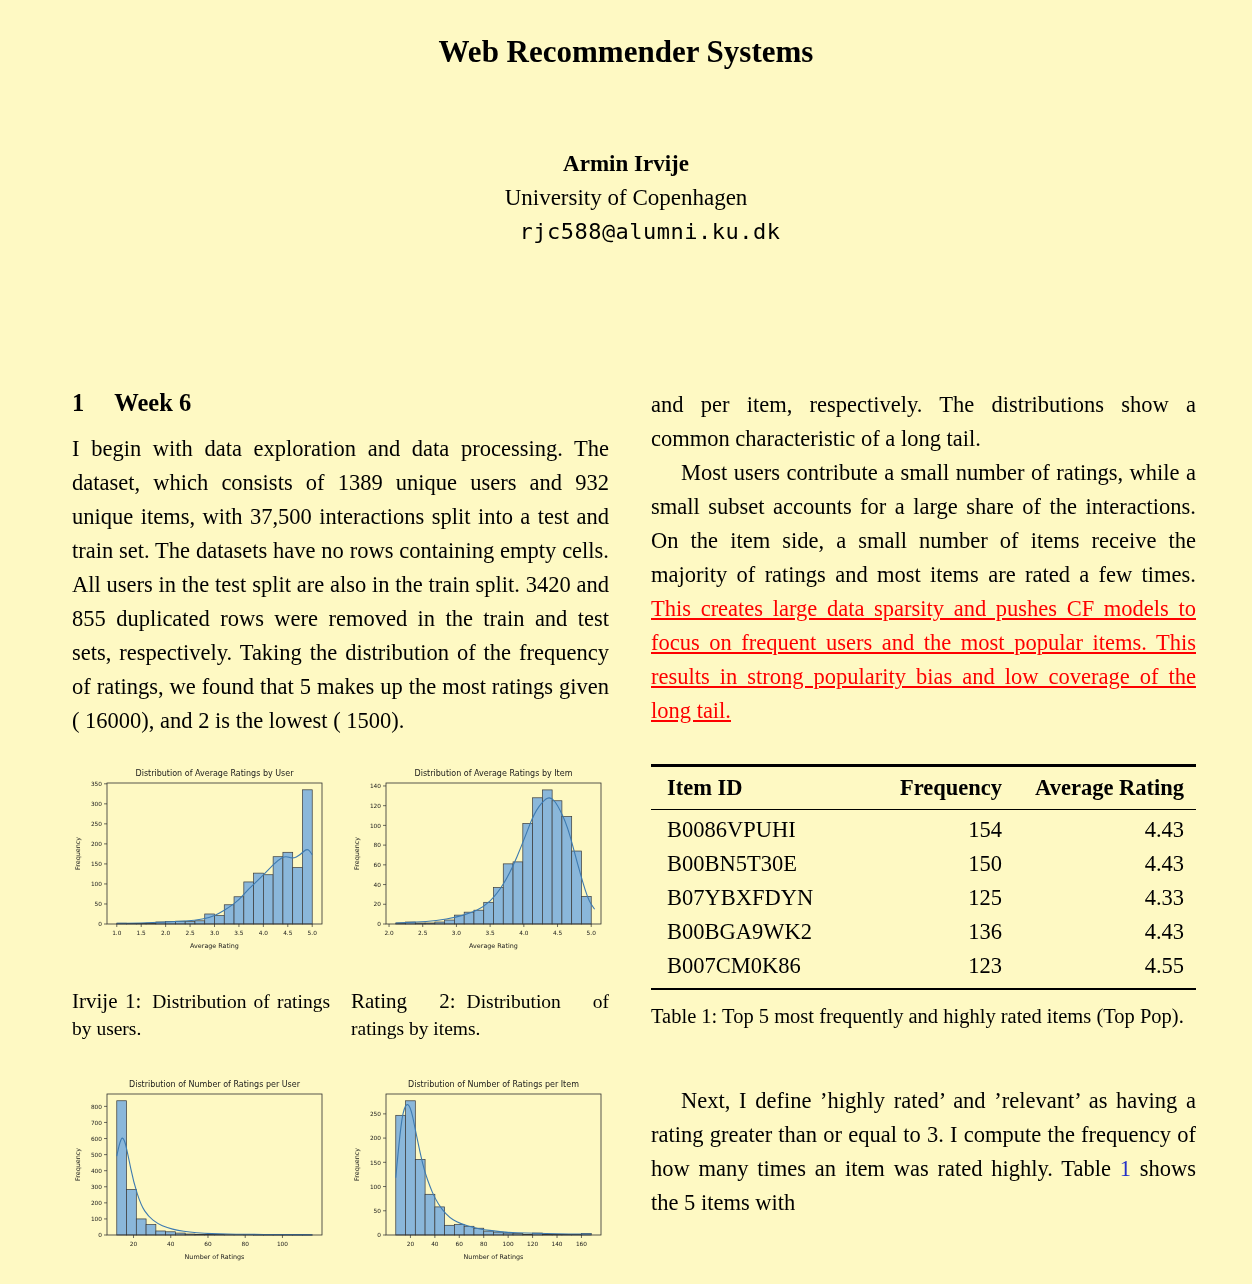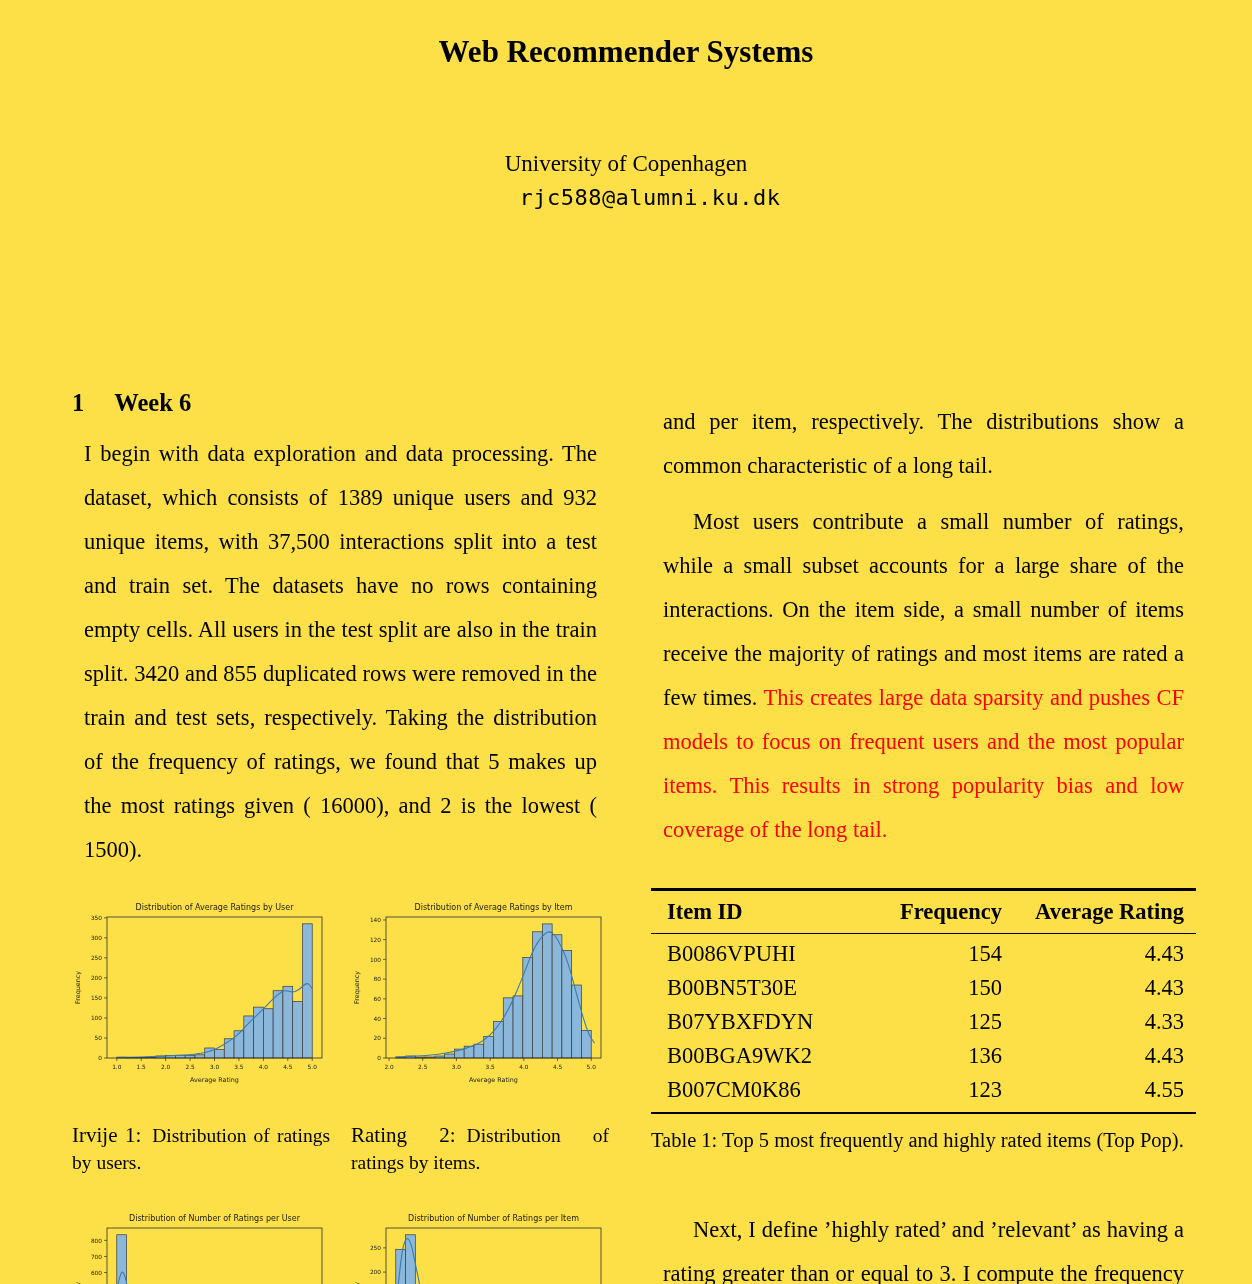--- a/index.html
+++ b/index.html
@@ -1,33 +1,33 @@
 <!DOCTYPE html>
 <html style="--red-text: #fe0000; --link-blue: #2330c8; --bar-fill: #8ab7da; --bar-edge: #3a3a3a; --kde-line: #3d7ab0; --axis-color: #2f2f2f; --chart-text: #1a1a1a;"><head>
 <meta charset="utf-8">
 <style>
   html,body{margin:0;padding:0;background:#ffffff;}
-  .page{position:relative;width:1252px;height:1284px;background:#fde047;overflow:hidden;
+  .page{position:relative;width:1252px;height:1284px;background:#fef9c3;overflow:hidden;
         font-family:"Liberation Serif",serif;color:#000;}
   
   .title{position:absolute;top:34px;left:0;width:100%;text-align:center;
          font-size:31px;font-weight:bold;margin:0;}
   .authors{position:absolute;top:147px;left:0;width:100%;text-align:center;
            font-size:23px;line-height:34px;}
   .author-name{font-weight:bold;}
   .email{font-family:"DejaVu Sans Mono",monospace;font-size:22px;letter-spacing:.5px;padding-left:48px;}
   
   .col{position:absolute;top:388px;}
   .col-left{left:72px;width:537px;}
   .col-right{left:651px;width:545px;}
   .section-heading{display:flex;font-size:24.5px;font-weight:bold;margin:0 0 14px 0;line-height:30px;}
   .sec-num{margin-right:30px;}
-  p.body{font-size:22.5px;line-height:44px;text-align:justify;margin:12px;hyphens:manual;}
+  p.body{font-size:22.5px;line-height:34px;text-align:justify;margin:0;hyphens:manual;}
   p.indent{text-indent:30px;}
-  .red{color:var(--red-text,#f00);}
+  .red{color:var(--red-text,#f00);text-decoration:underline;}
   .ref-link{color:var(--link-blue,#22d);text-decoration:none;cursor:pointer;}
   
   .fig-row{display:flex;justify-content:space-between;margin-top:28px;}
   figure{margin:0;width:258px;height:186px;}
   .cap-row{display:flex;justify-content:space-between;margin-top:16px;}
   .figcap{width:258px;font-size:19.5px;line-height:27px;text-align:justify;}
   .cap-label{font-size:21px;margin-right:11px;}
   
   .ptable{margin-top:36px;font-size:22.5px;}
   .rule{background:#000;}
@@ -42,20 +42,21 @@
   svg text{font-family:"DejaVu Sans",sans-serif;}
 </style>
 </head>
 <body>
 
 <div class="page">
 
   <h1 class="title">Web Recommender Systems</h1>
 
   <div class="authors">
+    <div class="author-name">Armin Irvije</div>
     <div class="affiliation">University of Copenhagen</div>
     <div class="email">rjc588@alumni.ku.dk</div>
   </div>
 
   <div class="col col-left">
     <h2 class="section-heading">
       <span class="sec-num">1</span>
       <span>Week 6</span>
     </h2>
     <p class="body">I begin with data exploration and data process­ing. The dataset, which consists of 1389 unique users and 932 unique items, with 37,500 interac­tions split into a test and train set. The datasets have no rows containing empty cells. All users in the test split are also in the train split. 3420 and 855 duplicated rows were removed in the train and test sets, respectively. Taking the distribution of the frequency of ratings, we found that 5 makes up the most ratings given ( 16000), and 2 is the lowest ( 1500).</p>

